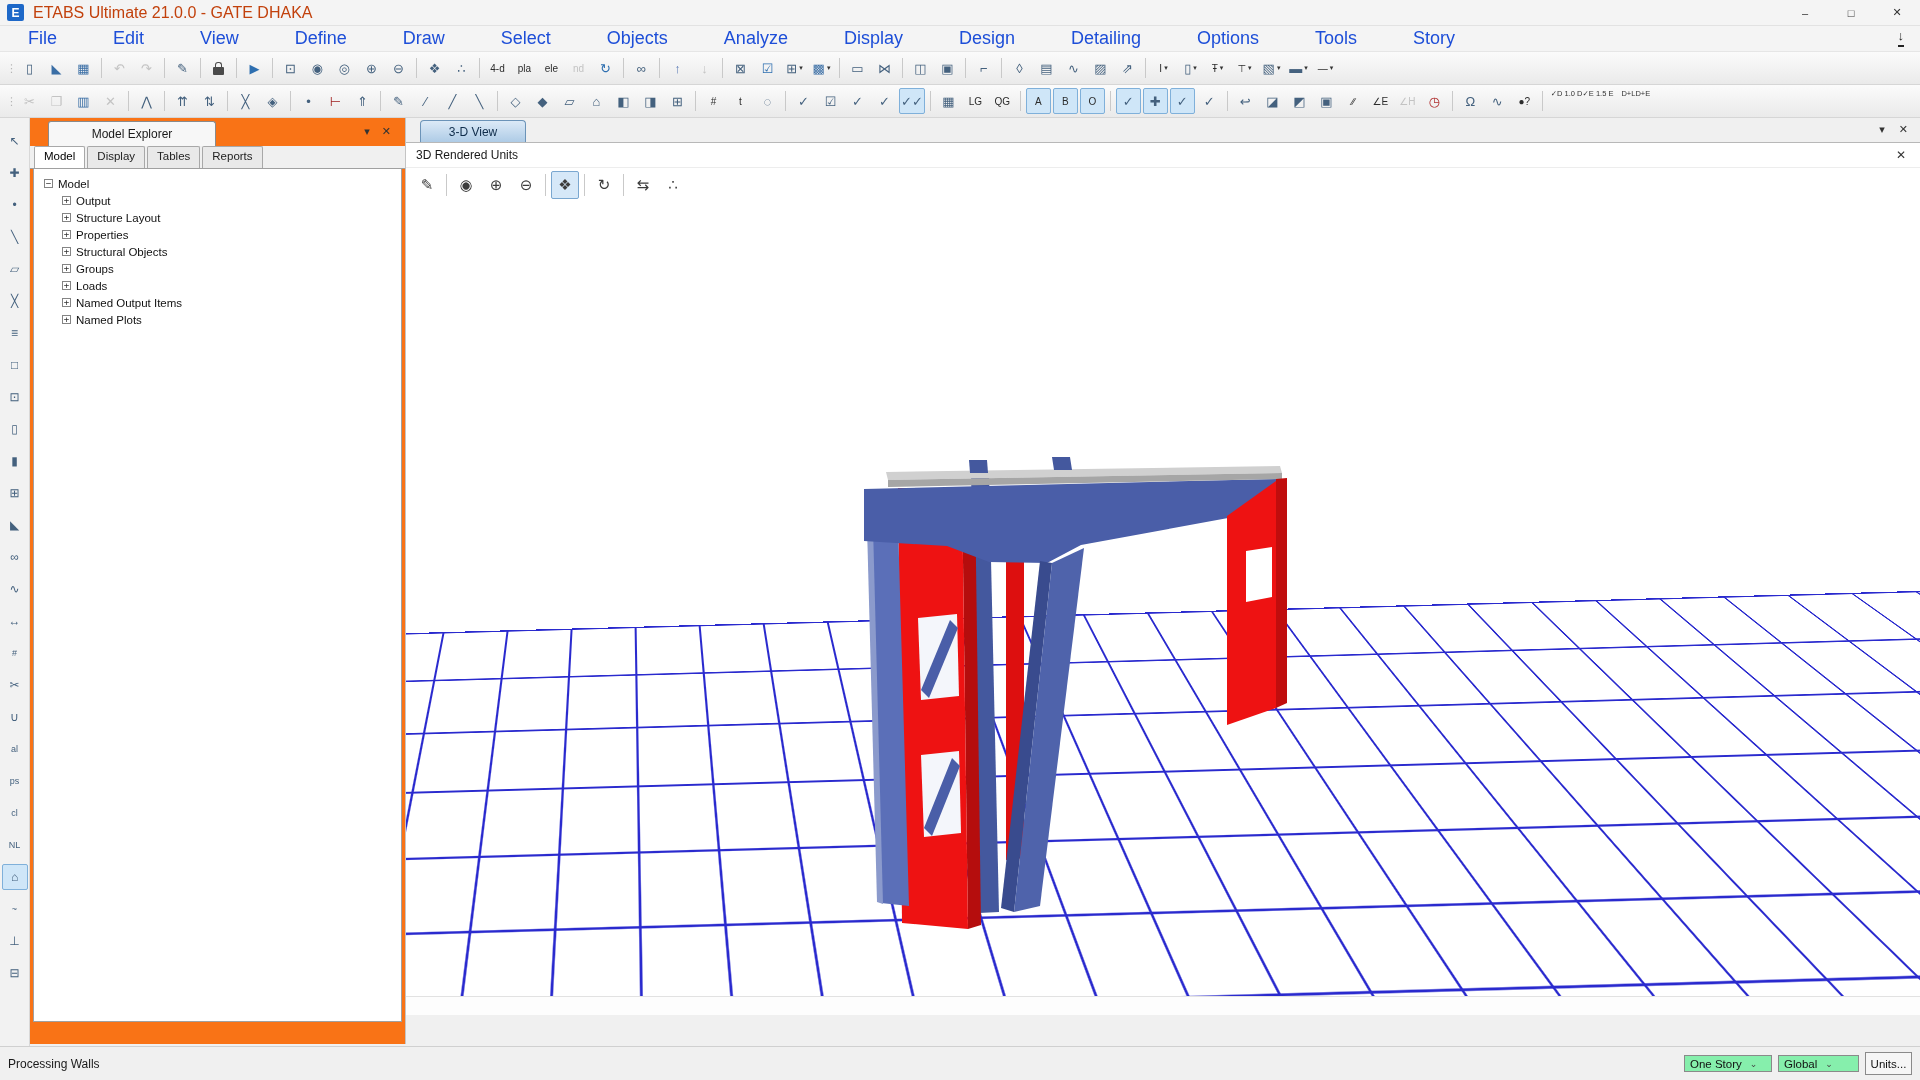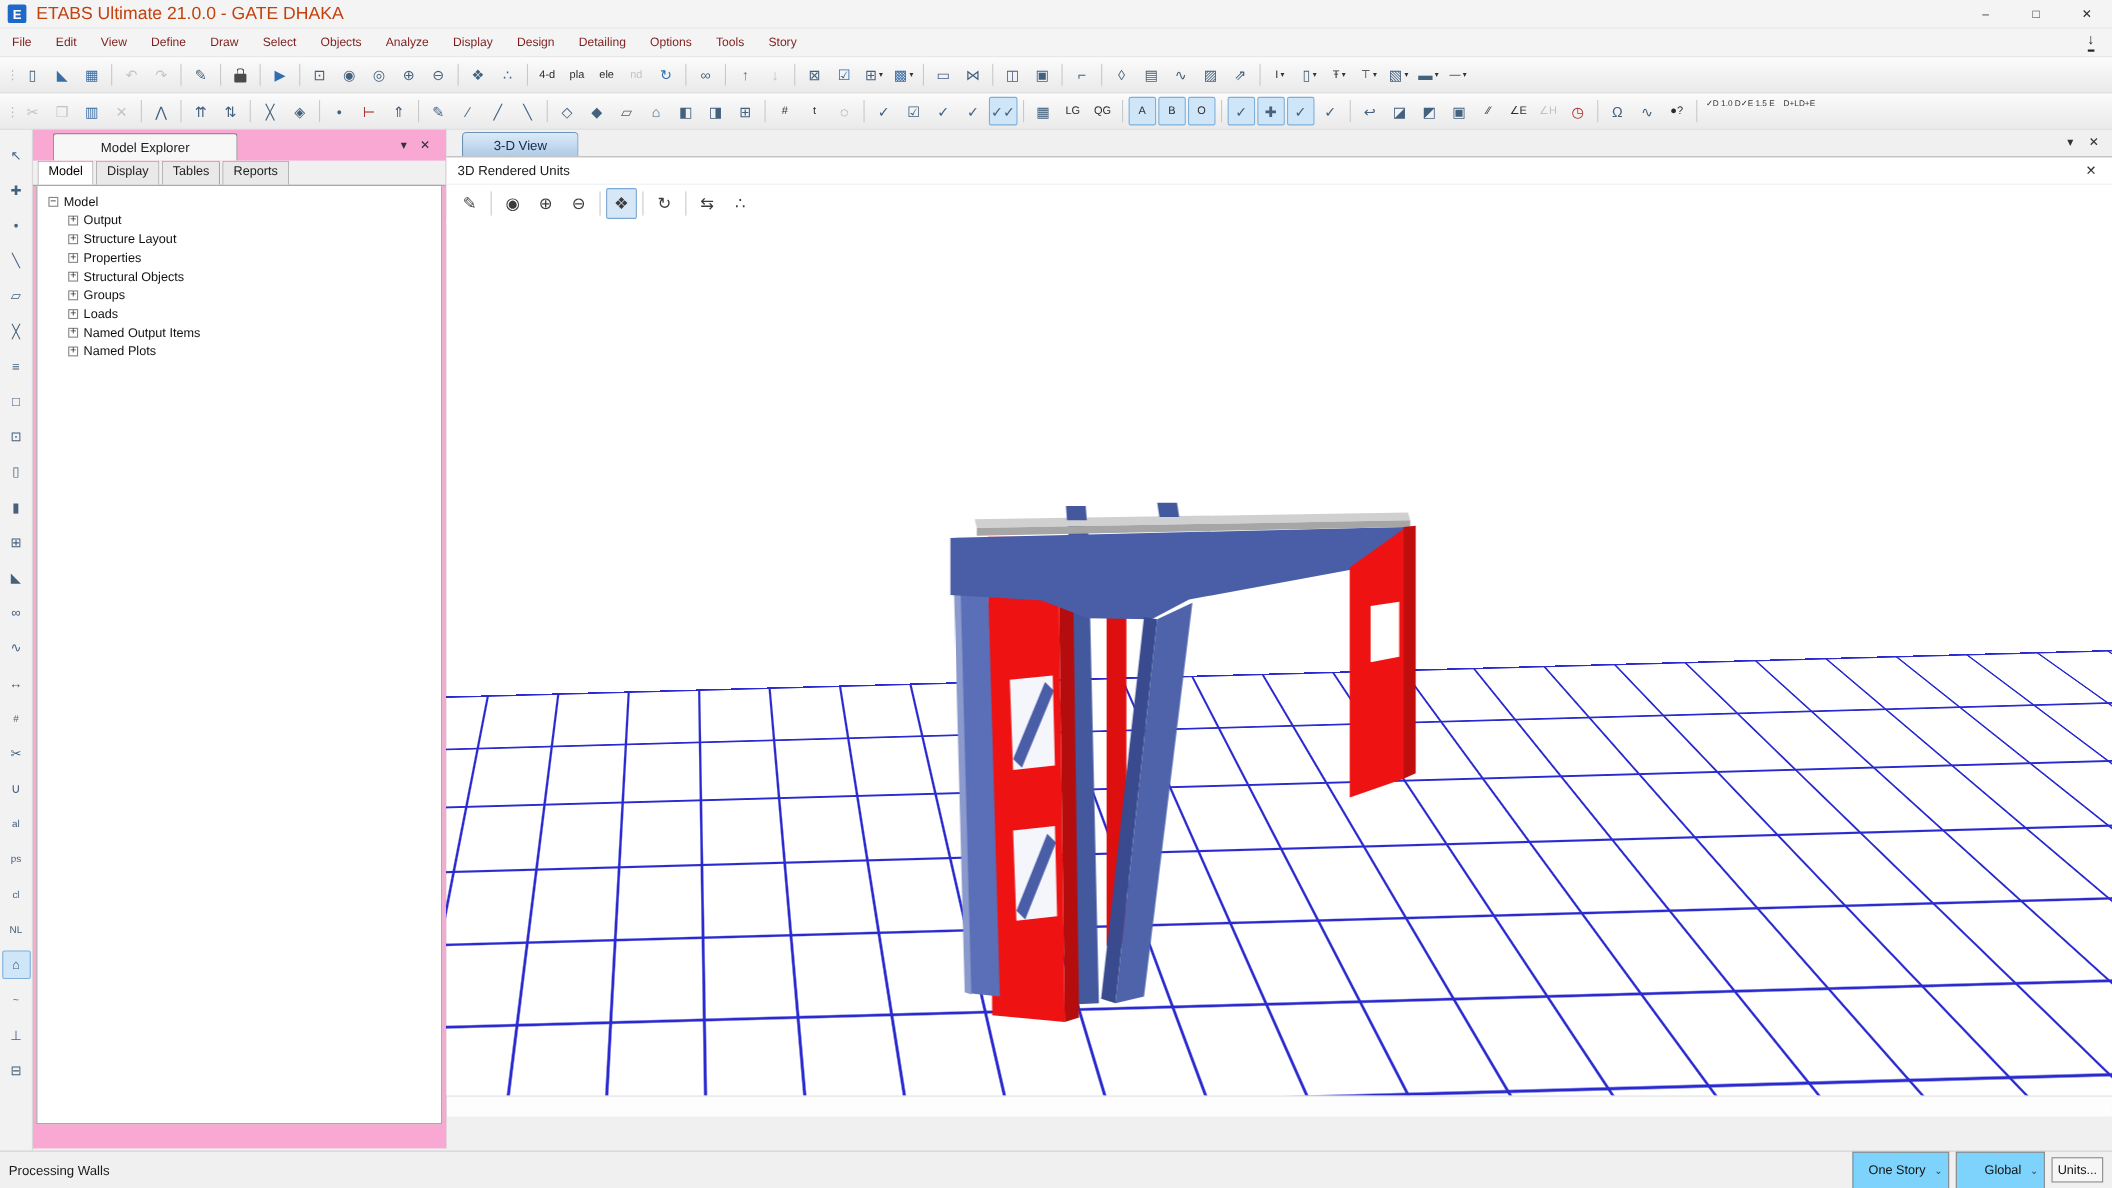--- a/index.html
+++ b/index.html
@@ -9,21 +9,21 @@
   .titlebar{position:absolute;left:0;top:0;width:100%;height:26px;background:#f4f4f4;
             border-bottom:1px solid #e2e2e2;display:flex;align-items:center;box-sizing:border-box}
   .logo{width:17px;height:17px;background:#1e68c8;color:#fff;font-weight:bold;font-size:12px;
         display:flex;align-items:center;justify-content:center;margin:0 9px 0 7px;border-radius:2px;flex:none}
   .apptitle{font-size:16px;color:#c2410c}
   .wincontrols{margin-left:auto;display:flex;height:100%}
   .winbtn{width:46px;height:100%;display:flex;align-items:center;justify-content:center;font-size:11px;color:#333}
   
   .menubar{position:absolute;top:26px;left:0;width:100%;height:26px;background:#f4f4f4;display:flex;
            align-items:center;border-bottom:1px solid #e6e6e6;box-sizing:border-box}
-  .menuitem{font-size:11px;color:#7f1d1d;padding:4px 11px}
+  .menuitem{font-size:18px;color:#1d4ed8;padding:4px 28px}
   .dlicon{margin-left:auto;margin-right:16px;font-size:13px;color:#222;border-bottom:2px solid #222;
           line-height:12px;height:15px}
   
   .toolbar{position:absolute;left:0;width:100%;height:33px;background:linear-gradient(#fbfbfb,#eaeaea);
            border-bottom:1px solid #d6d6d6;display:flex;align-items:center;padding-left:3px;box-sizing:border-box}
   #tb1{top:52px}#tb2{top:85px}
   .tbtn{display:inline-flex;align-items:center;justify-content:center;min-width:21px;height:24px;padding:0 1px;
         margin:0 1px;font-size:13px;color:#44617e;border:1px solid transparent;border-radius:2px;flex:none}
   .tbtn.txt{font-size:10px;color:#2c2c2c}
   .tbtn.dis{color:#c3c3c3 !important}
@@ -36,21 +36,21 @@
   .i-lock::before{content:"";position:absolute;left:1.5px;top:-5px;width:5px;height:5px;border:1.5px solid #4a4a4a;
         border-bottom:none;border-radius:3px 3px 0 0}
   
   .leftbar{position:absolute;left:0;top:118px;width:30px;bottom:34px;background:#f2f2f2;border-right:1px solid #d8d8d8;
            display:flex;flex-direction:column;align-items:center;padding-top:10px;box-sizing:border-box}
   .lbtn{width:24px;height:24px;margin-bottom:6px;display:flex;align-items:center;justify-content:center;font-size:12px;
         color:#44617e;border:1px solid transparent;border-radius:2px;flex:none}
   .lbtn.txt{font-size:9px;color:#44617e}
   .lbtn.act{background:#cfe6f8;border-color:#7fb0da}
   
-  .explorer{position:absolute;left:30px;top:118px;width:376px;bottom:36px;background:#f9a8d4;
+  .explorer{position:absolute;left:30px;top:118px;width:376px;bottom:36px;background:#f97316;
             border-right:1px solid #c4c4c4;box-sizing:border-box}
   .exp-header{position:relative;height:28px}
   .exp-tab{position:absolute;left:18px;top:3px;width:168px;height:25px;background:#f7f7f7;border:1px solid #8a8a8a;
            border-bottom:none;border-radius:3px 3px 0 0;display:flex;align-items:center;justify-content:center;
            font-size:12px;color:#1a1a1a;box-sizing:border-box}
   .exp-hbtns{position:absolute;right:14px;top:7px;display:flex;gap:12px;font-size:11px;color:#333}
   .exp-tabs{height:22px;display:flex;padding-left:4px;background:#f0f0f0;border-bottom:1px solid #9c9c9c}
   .etab{font-size:11.5px;color:#222;padding:3px 9px 0;border:1px solid #a8a8a8;border-bottom:none;background:#e9e9e9;
         margin-right:2px;border-radius:2px 2px 0 0;box-sizing:border-box}
   .etab.active{background:#fff;color:#000}
@@ -83,22 +83,22 @@
   .grid3d{position:absolute;left:-1500px;top:472px;width:5000px;height:4300px;transform-origin:50% 0;
           transform:rotateX(63deg);
           background-image:repeating-linear-gradient(#2a2ace 0 1.6px,transparent 1.6px 64px),
                            repeating-linear-gradient(90deg,#2a2ace 0 1.6px,transparent 1.6px 64px)}
   .structure{position:absolute;left:0;top:0;width:100%;height:100%}
   
   .statusbar{position:absolute;left:0;bottom:0;width:100%;height:34px;background:#f0f0f0;border-top:1px solid #d0d0d0;
              display:flex;align-items:center;box-sizing:border-box;padding:0 8px}
   .status-msg{font-size:12px;color:#1a1a1a}
   .sb-right{margin-left:auto;display:flex;align-items:center;gap:6px}
-  .combo{height:34px;background:#7dd3fc;border:1px solid #8a8a8a;display:flex;align-items:center;font-size:11.5px;
-         color:#111;padding:0 5px;justify-content:flex-end;box-sizing:border-box}
+  .combo{height:17px;background:#86efac;border:1px solid #8a8a8a;display:flex;align-items:center;font-size:11.5px;
+         color:#111;padding:0 5px;justify-content:flex-start;box-sizing:border-box}
   .car{font-size:9px;color:#444;margin-left:8px}
   #comboStory{width:88px}#comboGlobal{width:81px}
   .unitsbtn{width:47px;height:23px;background:#f6f6f6;border:1px solid #8a8a8a;font-size:11.5px;color:#111;
             display:flex;align-items:center;justify-content:center;box-sizing:border-box}
 </style>
 </head>
 <body>
 
 <div class="titlebar">
   <div class="logo">E</div>

